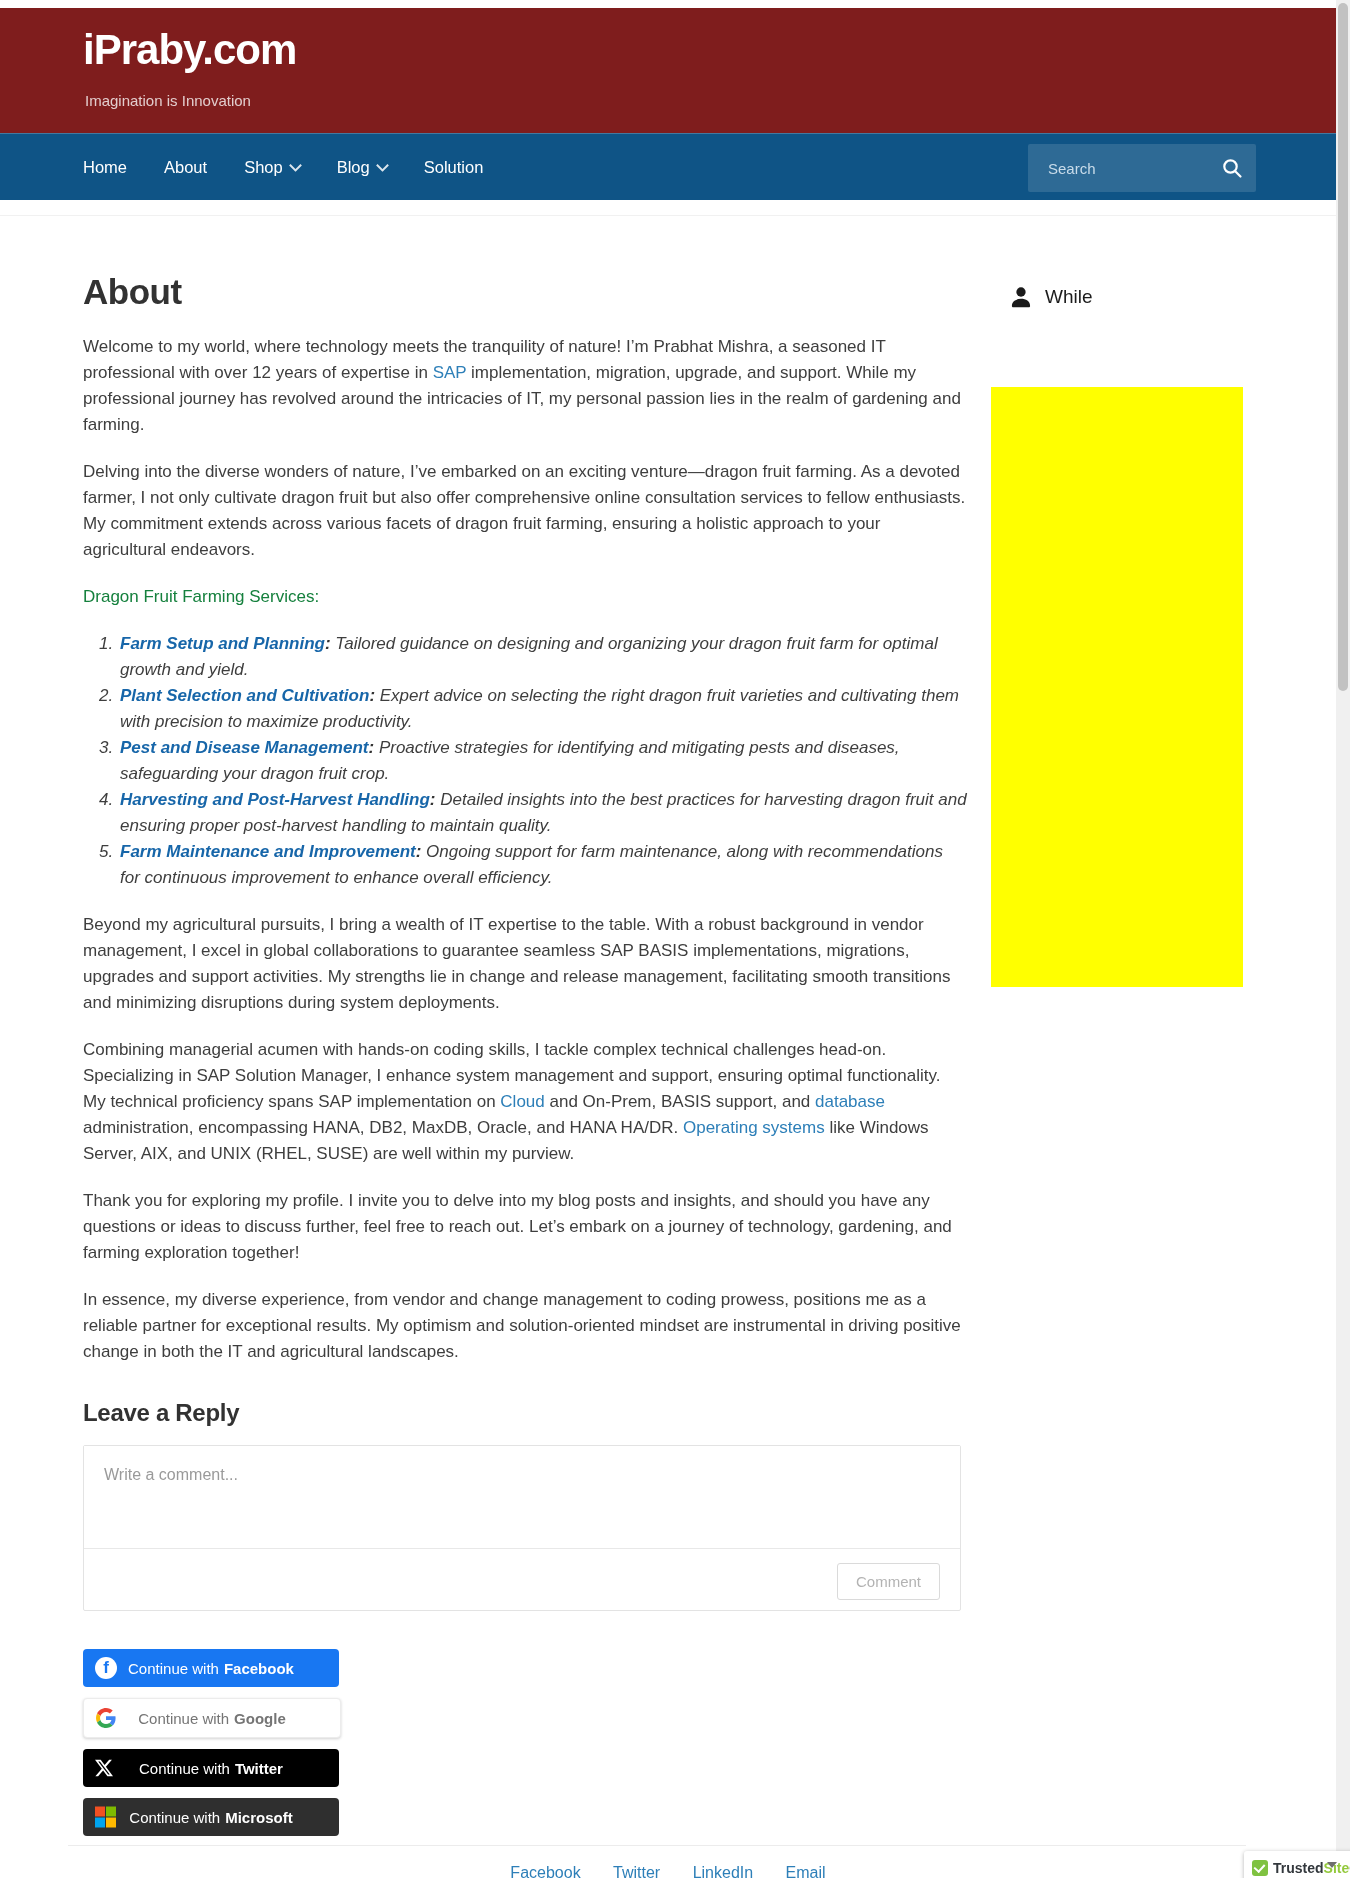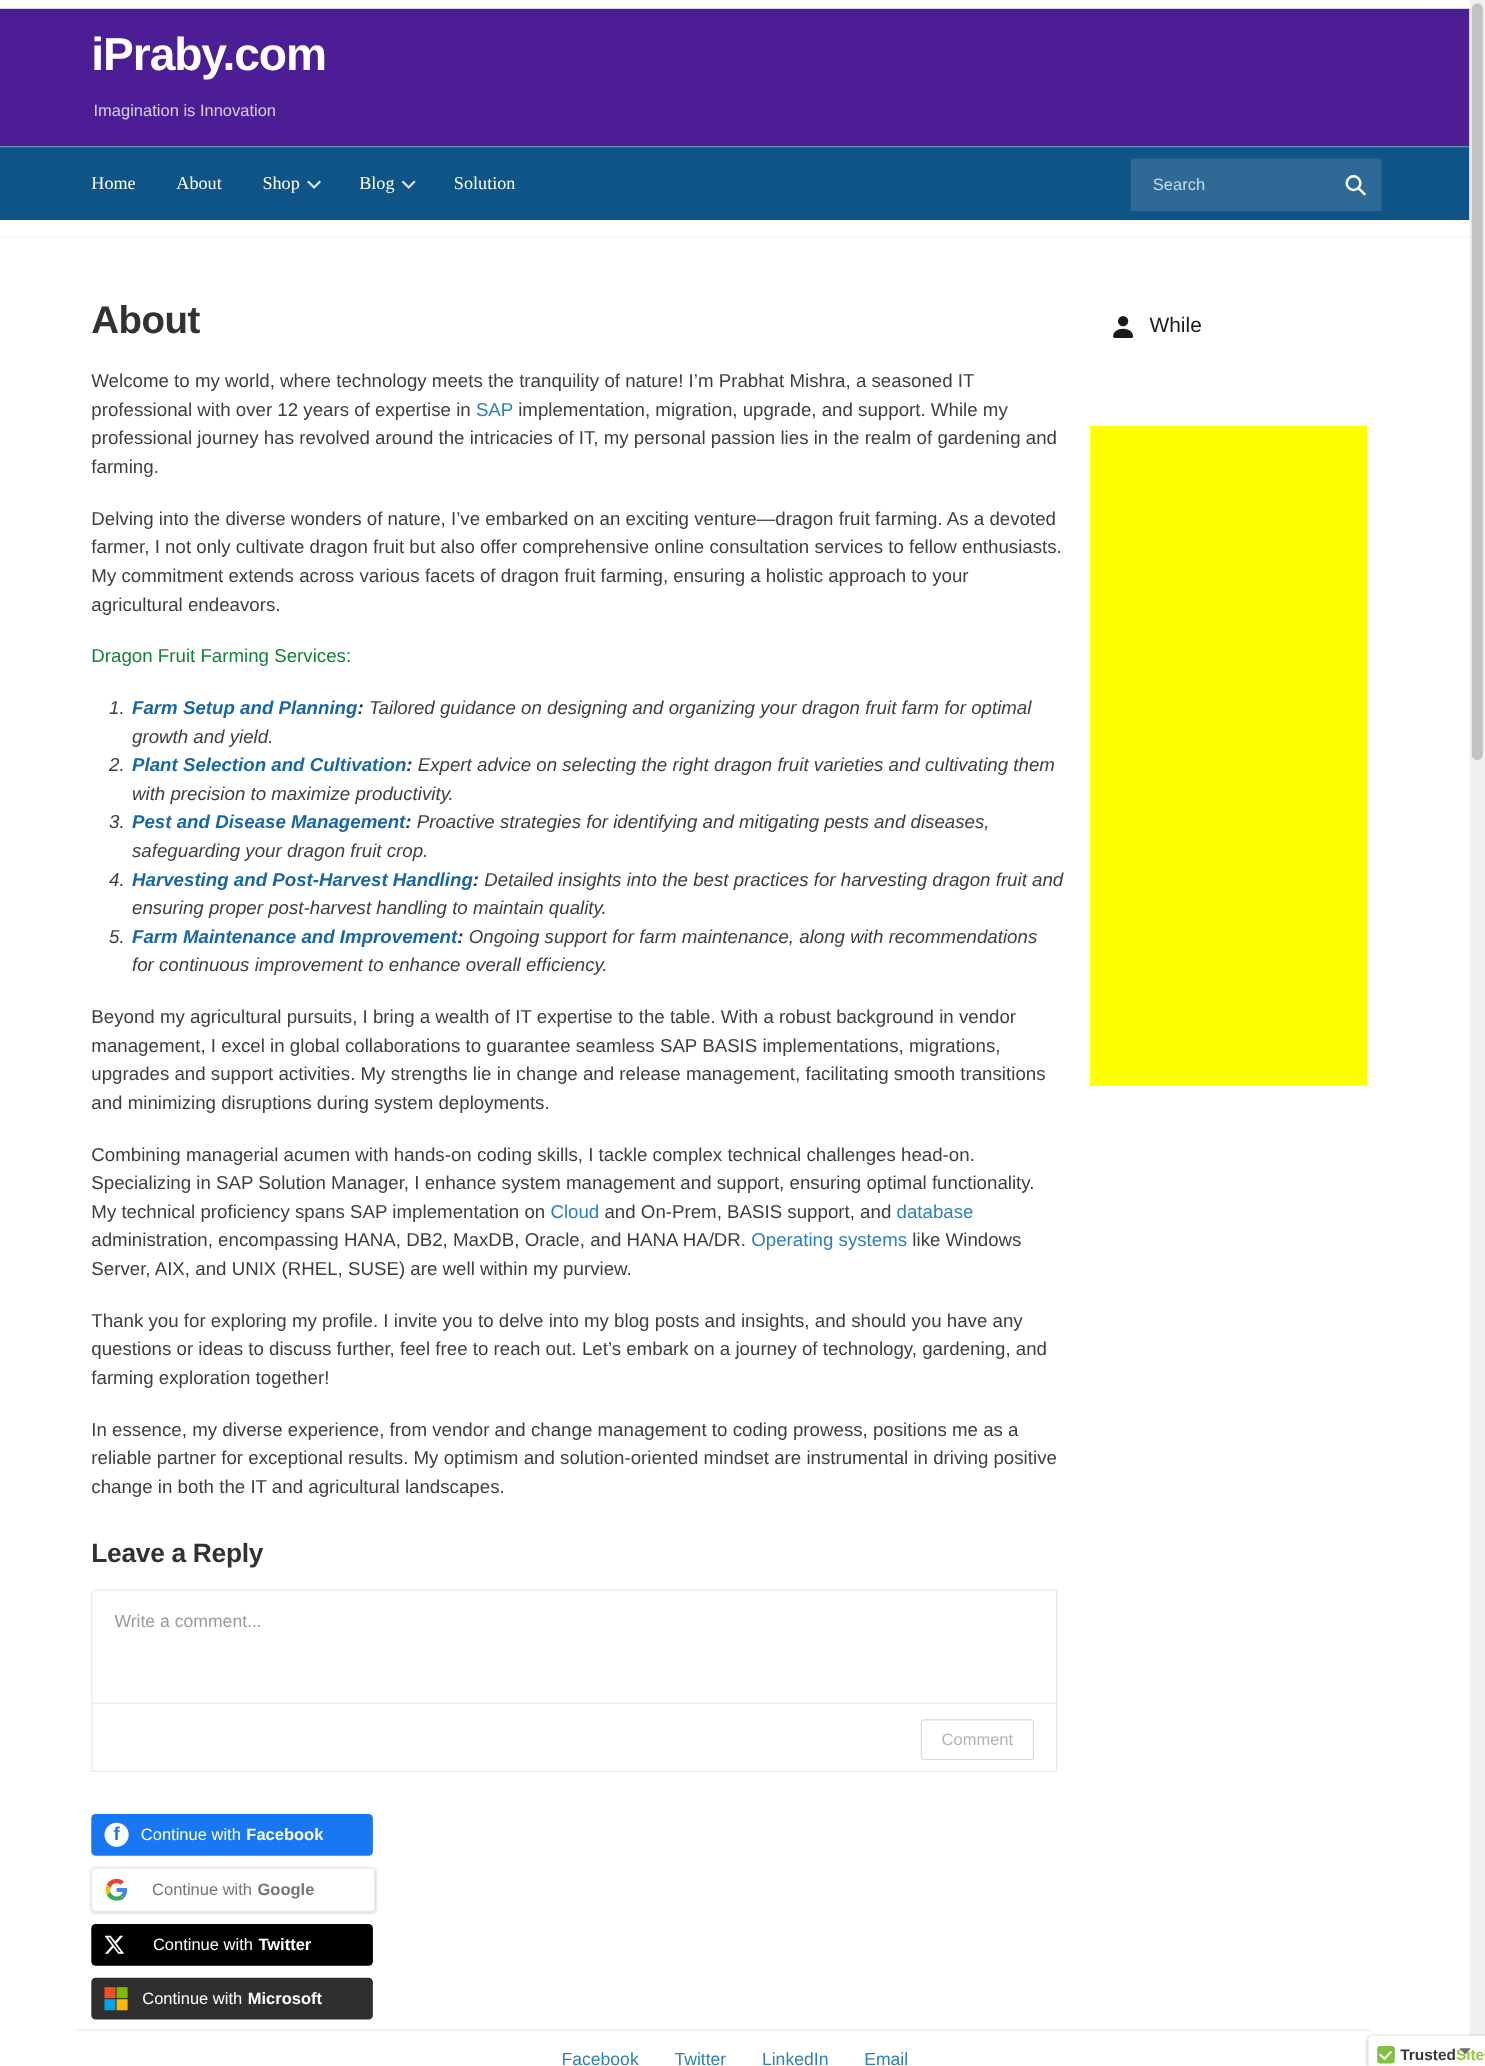--- a/index.html
+++ b/index.html
@@ -5,28 +5,28 @@
   html,body{margin:0;padding:0;}
   body{
     width:1350px;height:1878px;position:relative;overflow:hidden;
     background:#ffffff;font-family:"Liberation Sans",sans-serif;
     -webkit-font-smoothing:antialiased;
   }
   .page{position:absolute;left:0;top:0;width:1336px;height:1878px;overflow:hidden;background:#fff;}
 
   
   .top-strip{position:absolute;left:0;top:0;width:1336px;height:8px;background:#fff;}
-  .site-header{position:absolute;left:0;top:8px;width:1336px;height:125px;background:#4c1d95;}
+  .site-header{position:absolute;left:0;top:8px;width:1336px;height:125px;background:#7f1d1d;}
   .site-title{position:absolute;left:83px;top:18px;margin:0;color:#ffffff;font-size:42px;font-weight:bold;letter-spacing:-1px;cursor:pointer;}
   .site-tagline{position:absolute;left:85px;top:84px;color:rgba(255,255,255,0.78);font-size:15px;}
 
   
   .main-nav{position:absolute;left:0;top:133px;width:1336px;height:67px;background:#0f5486;border-top:1px solid rgba(255,255,255,0.22);box-sizing:border-box;}
   .nav-list{position:absolute;left:83px;top:0;height:66px;display:flex;align-items:center;gap:37px;margin:0;padding:0;list-style:none;}
-  .nav-item{color:#ffffff;font-size:16.5px;display:flex;align-items:center;cursor:pointer;white-space:nowrap;font-family:Liberation Serif, serif;}
+  .nav-item{color:#ffffff;font-size:16.5px;display:flex;align-items:center;cursor:pointer;white-space:nowrap;}
   .caret{display:inline-block;width:7px;height:7px;border-right:2px solid rgba(255,255,255,0.85);border-bottom:2px solid rgba(255,255,255,0.85);transform:rotate(45deg);margin-left:8px;margin-top:-4px;}
   .search-box{position:absolute;left:1028px;top:10px;width:228px;height:48px;background:rgba(255,255,255,0.13);border-radius:2px;}
   .search-input{position:absolute;left:0;top:0;width:180px;height:48px;background:transparent;border:none;outline:none;padding:0 0 0 20px;color:#eaf2f9;font-size:15px;font-family:"Liberation Sans",sans-serif;}
   .search-input::placeholder{color:#c9dcea;opacity:1;}
   .search-btn{position:absolute;right:12px;top:12px;width:24px;height:24px;background:transparent;border:none;cursor:pointer;padding:0;}
   .nav-underline{position:absolute;left:0;top:215px;width:1336px;height:1px;background:#f1f1f1;}
 
   
   .main-col{position:absolute;left:83px;top:200px;width:884px;}
   .page-title{margin:72px 0 22px 0;font-size:35px;font-weight:bold;color:#323232;letter-spacing:-0.5px;}

